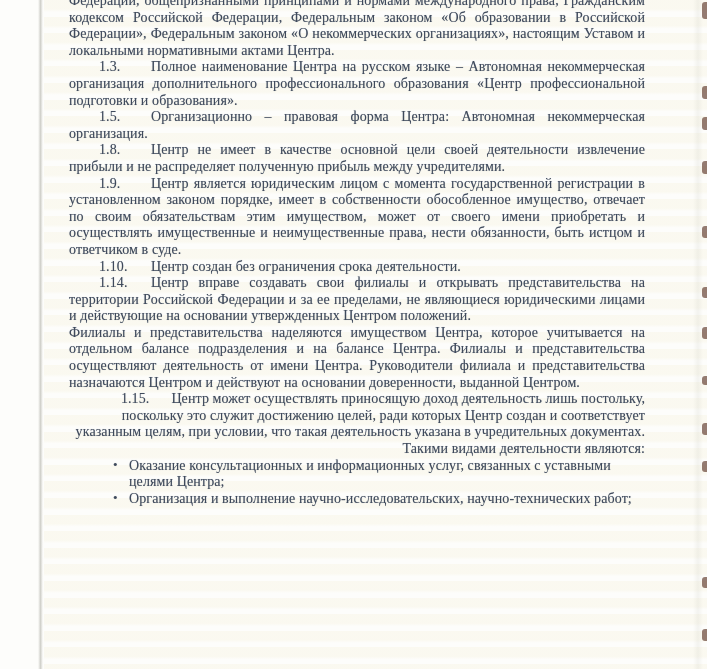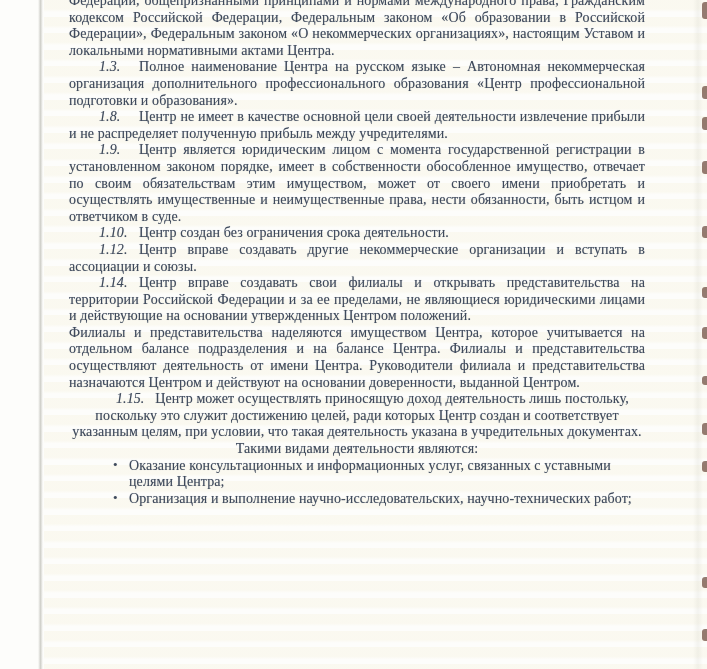--- a/index.html
+++ b/index.html
@@ -53,27 +53,26 @@
     position: absolute;
     left: 69px; top: -7px; width: 576px;
     font-size: 14px;
     line-height: 16.6px;
     color: #3f4a5c;
     text-shadow: 0 0 0.8px rgba(63,74,92,0.40);
     letter-spacing: 0.1px;
   }
   .para { margin: 0; text-align: justify; }
   .para.numbered { text-indent: 30px; }
-  .para.ragged { text-align: center; }
+  .para.ragged { text-align: right; }
   .para-num {
     display: inline-block;
     min-width: 30px;
-    margin-right: 10px;
+    margin-right: 22px;
     text-indent: 0;
-    font-style: italic;
   }
   .para.bullet {
     padding-left: 60px;
     text-align: left;
     text-indent: 0;
     position: relative;
   }
   .bullet-marker {
     position: absolute; left: 44px; top: -1px;
     font-size: 13px;
@@ -90,24 +89,24 @@
 <body>
 
 <div class="paper"></div>
 <div class="tint"></div>
 <div class="page-edge-left"></div>
 <div class="page-edge-right"></div>
 
 <div class="text-block" id="text-block">
     <div class="para continuation"><span class="para-text">Федерации, общепризнанными принципами и нормами международного права, Гражданским кодексом Российской Федерации, Федеральным законом «Об образовании в Российской Федерации», Федеральным законом «О некоммерческих организациях», настоящим Уставом и локальными нормативными актами Центра.</span></div>
     <div class="para numbered"><span class="para-num">1.3.</span><span class="para-text">Полное наименование Центра на русском языке – Автономная некоммерческая организация дополнительного профессионального образования «Центр профессиональной подготовки и образования».</span></div>
+    <div class="para numbered"><span class="para-num">1.5.</span><span class="para-text">Организационно – правовая форма Центра: Автономная некоммерческая организация.</span></div>
     <div class="para numbered"><span class="para-num">1.8.</span><span class="para-text">Центр не имеет в качестве основной цели своей деятельности извлечение прибыли и не распределяет полученную прибыль между учредителями.</span></div>
     <div class="para numbered"><span class="para-num">1.9.</span><span class="para-text">Центр является юридическим лицом с момента государственной регистрации в установленном законом порядке, имеет в собственности обособленное имущество, отвечает по своим обязательствам этим имуществом, может от своего имени приобретать и осуществлять имущественные и неимущественные права, нести обязанности, быть истцом и ответчиком в суде.</span></div>
     <div class="para numbered"><span class="para-num">1.10.</span><span class="para-text">Центр создан без ограничения срока деятельности.</span></div>
-    <div class="para numbered"><span class="para-num">1.12.</span><span class="para-text">Центр вправе создавать другие некоммерческие организации и вступать в ассоциации и союзы.</span></div>
     <div class="para numbered"><span class="para-num">1.14.</span><span class="para-text">Центр вправе создавать свои филиалы и открывать представительства на территории Российской Федерации и за ее пределами, не являющиеся юридическими лицами и действующие на основании утвержденных Центром положений.</span></div>
     <div class="para continuation"><span class="para-text">Филиалы и представительства наделяются имуществом Центра, которое учитывается на отдельном балансе подразделения и на балансе Центра. Филиалы и представительства осуществляют деятельность от имени Центра. Руководители филиала и представительства назначаются Центром и действуют на основании доверенности, выданной Центром.</span></div>
     <div class="para numbered ragged"><span class="para-num">1.15.</span><span class="para-text">Центр может осуществлять приносящую доход деятельность лишь постольку, поскольку это служит достижению целей, ради которых Центр создан и соответствует указанным целям, при условии, что такая деятельность указана в учредительных документах. Такими видами деятельности являются:</span></div>
     <div class="para bullet ragged"><span class="bullet-marker">•</span><span class="para-text">Оказание консультационных и информационных услуг, связанных с уставными целями Центра;</span></div>
     <div class="para bullet ragged"><span class="bullet-marker">•</span><span class="para-text">Организация и выполнение научно-исследовательских, научно-технических работ;</span></div>
   </div>
 <div id="artifacts">
     <div class="edge-mark" style="top: 2px; height: 17px; background: rgb(109, 74, 61);"></div>
     <div class="edge-mark" style="top: 86px; height: 13px; background: rgb(109, 74, 61);"></div>
     <div class="edge-mark" style="top: 117px; height: 13px; background: rgb(109, 74, 61);"></div>

